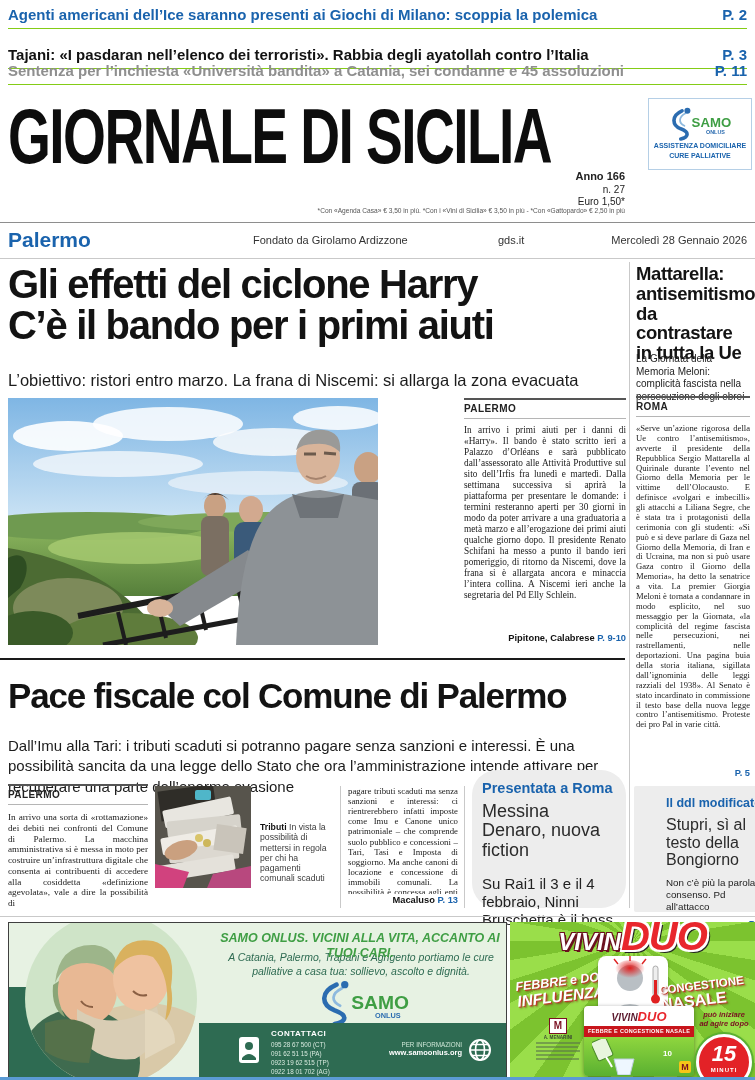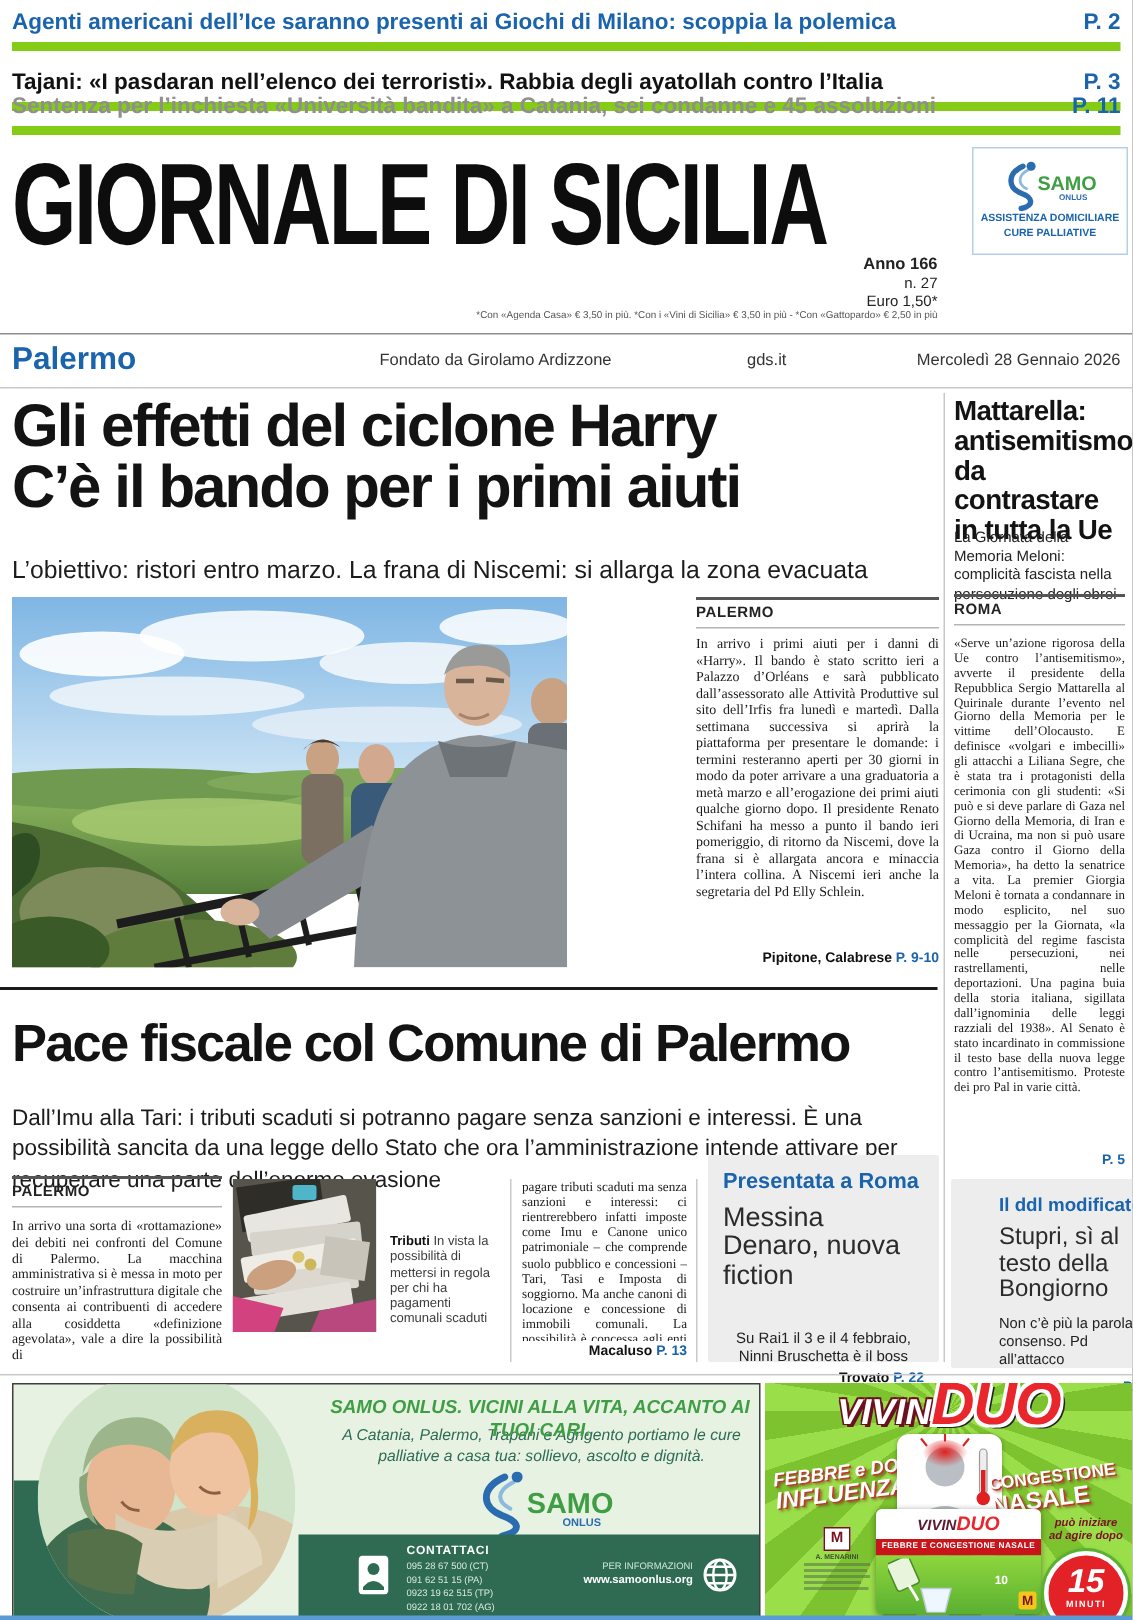--- a/index.html
+++ b/index.html
@@ -1,21 +1,21 @@
 <!DOCTYPE html>
 <html><head>
 <meta charset="utf-8">
 <style>
   html,body{margin:0;padding:0;background:#9a9a9a;}
   #page{position:relative;width:755px;height:1080px;background:#fff;overflow:hidden;
         font-family:"Liberation Sans",sans-serif;color:#111;}
   .abs{position:absolute;}
   
   .striprow{position:absolute;left:8px;right:8px;height:27px;display:flex;align-items:center;
-            justify-content:space-between;border-bottom:6px solid #84cc16;font-weight:bold;font-size:15px;}
+            justify-content:space-between;border-bottom:1px solid #84cc16;font-weight:bold;font-size:15px;}
   .striprow .pg{color:#1a63ad;font-weight:bold;}
   .c-blue{color:#1a63ad;} .c-black{color:#121212;} .c-gray{color:#8f8f8f;}
   
   .mast-title{position:absolute;left:8px;top:92px;font-size:69px;font-weight:900;letter-spacing:-2px;
               color:#0d0d0d;transform:scaleX(.80) scaleY(1.12);transform-origin:left top;white-space:nowrap;}
   .samo-box{position:absolute;left:648px;top:98px;width:102px;height:70px;border:1px solid #b5cfe6;
             display:flex;flex-direction:column;align-items:center;justify-content:center;gap:1px;background:#fff;}
   .samo-box .l{font-size:7px;font-weight:bold;color:#1a63ad;line-height:1.25;}
   .anno{position:absolute;right:130px;top:170px;text-align:right;font-size:10px;color:#222;line-height:1.25;}
   .anno b{font-size:11px;}
@@ -229,24 +229,24 @@
   <div class="abs" style="left:348px;top:786px;width:110px;height:122px;">
     <div class="bodytxt" style="font-size:8.8px;line-height:1.15;max-height:108px;overflow:hidden;">pagare tributi scaduti ma senza sanzioni e interessi: ci rientrerebbero infatti imposte come Imu e Canone unico patrimoniale – che comprende suolo pubblico e concessioni – Tari, Tasi e Imposta di soggiorno. Ma anche canoni di locazione e concessione di immobili comunali. La possibilità è concessa agli enti locali dalla legge statale di Bilancio.</div>
     <div class="byline" style="margin-top:1px;">
       <span>Macaluso</span>
       <span class="pg">P. 13</span>
     </div>
   </div>
 
   <div class="vline" style="left:464px;top:786px;height:122px;"></div>
 
-  <div class="graybox" style="left:472px;top:770px;width:134px;height:118px;">
+  <div class="graybox" style="left:472px;top:770px;width:134px;height:118px;border-radius:25px;">
     <div class="boxlabel" style="font-size:14.5px;">Presentata a Roma</div>
     <div class="boxhead" style="font-size:18px;line-height:1.07;margin-top:6px;">Messina Denaro, nuova fiction</div>
-    <div style="font-size:10px;line-height:1.22;margin-top:27px;color:#222;text-align:center;">Su Rai1 il 3 e il 4 febbraio, Ninni Bruschetta è il boss</div>
+    <div style="font-size:15px;line-height:1.22;margin-top:15px;color:#222;">Su Rai1 il 3 e il 4 febbraio, Ninni Bruschetta è il boss</div>
     <div class="byline" style="margin-top:2px;">
       <span>Trovato</span>
       <span class="pg">P. 22</span>
     </div>
   </div>
 
   <div class="abs" style="left:0;top:916px;width:755px;height:1px;background:#c9c9c9;"></div>
 
   <div class="samoad">
     <div class="darkblock"></div>

